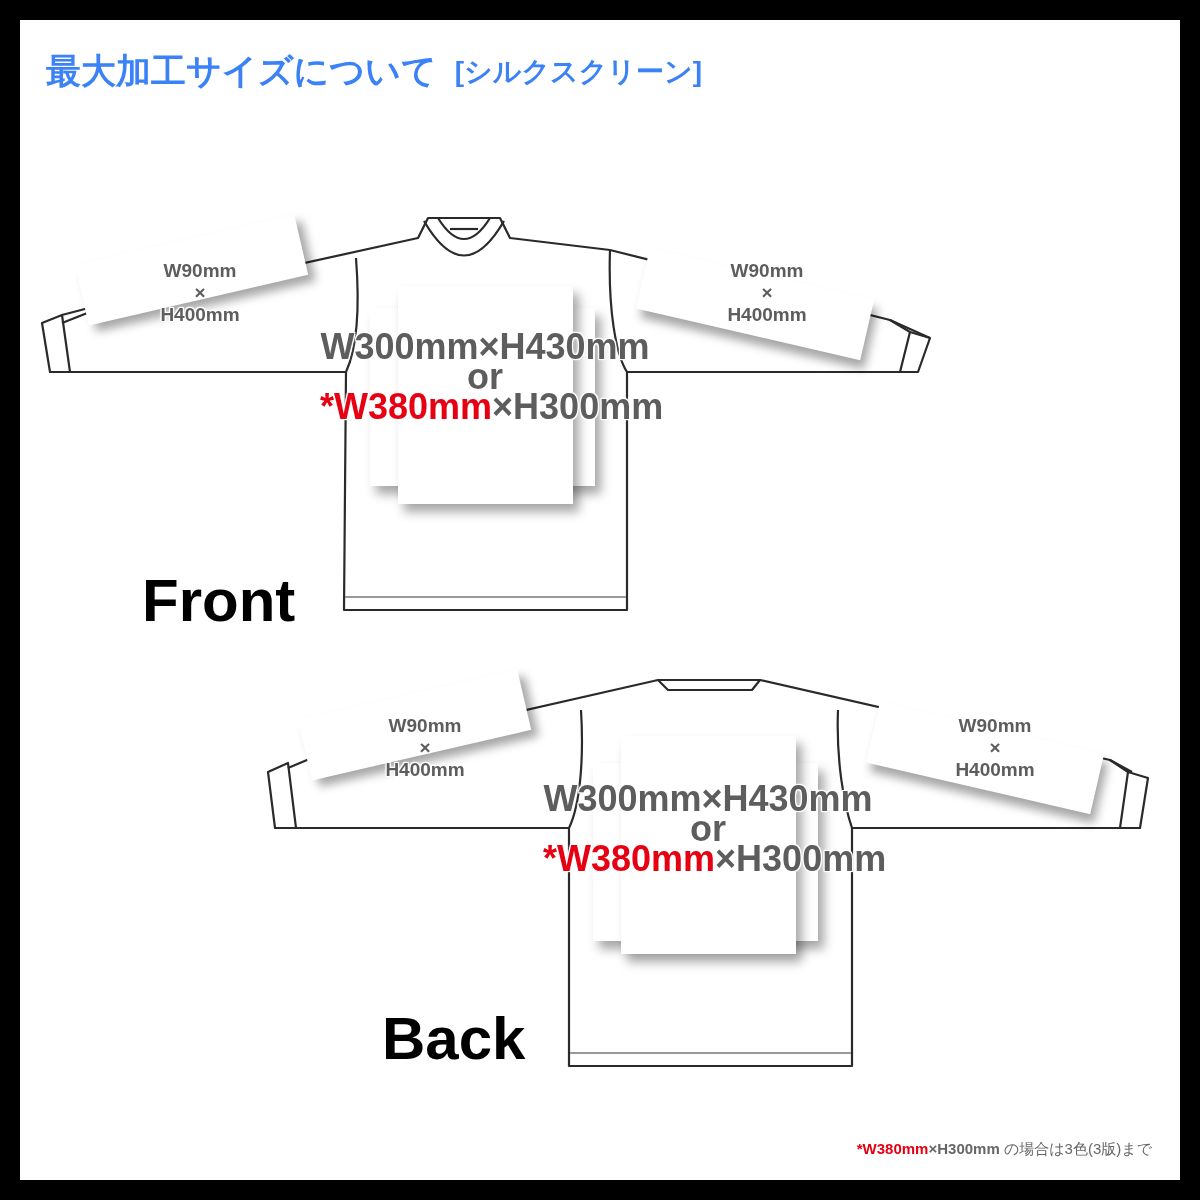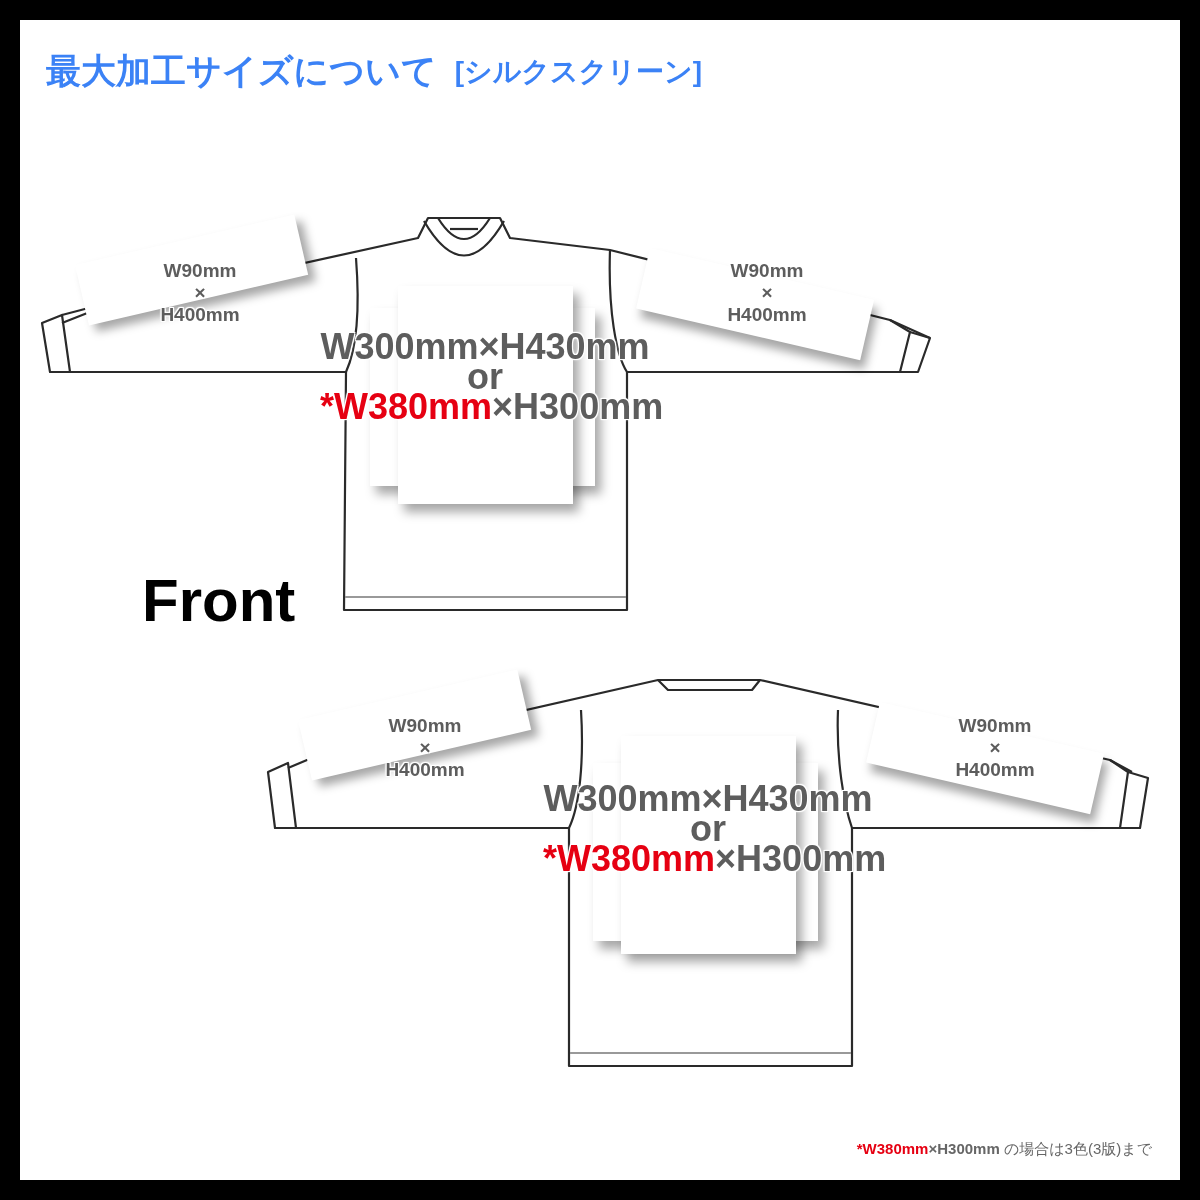--- a/index.html
+++ b/index.html
@@ -108,18 +108,19 @@
   <div class="label sleeve-label" style="left:905px; top:695px; width:140px;">
     <div>W90mm</div>
     <div>×</div>
     <div>H400mm</div>
   </div>
   <div class="label body-label" style="left:523px; top:764px; width:330px;">
     <div>W300mm×H430mm</div>
     <div>or</div>
     <div><span class="red">*W380mm</span><span>×H300mm</span></div>
   </div>
+  <div class="side-word" style="left:362px; top:984px;">Back</div>
 
   <div class="footnote">
     <span class="red">*W380mm</span><span>×H300mm</span><span class="jp"> の場合は3色(3版)まで</span>
   </div>
 
 </div>
 
 </body></html>

